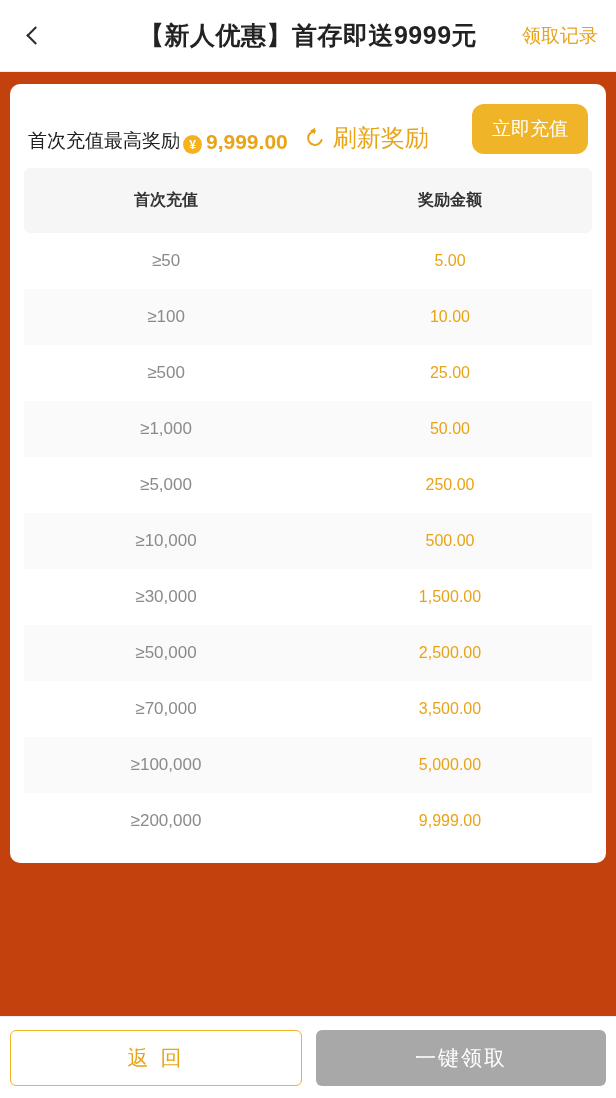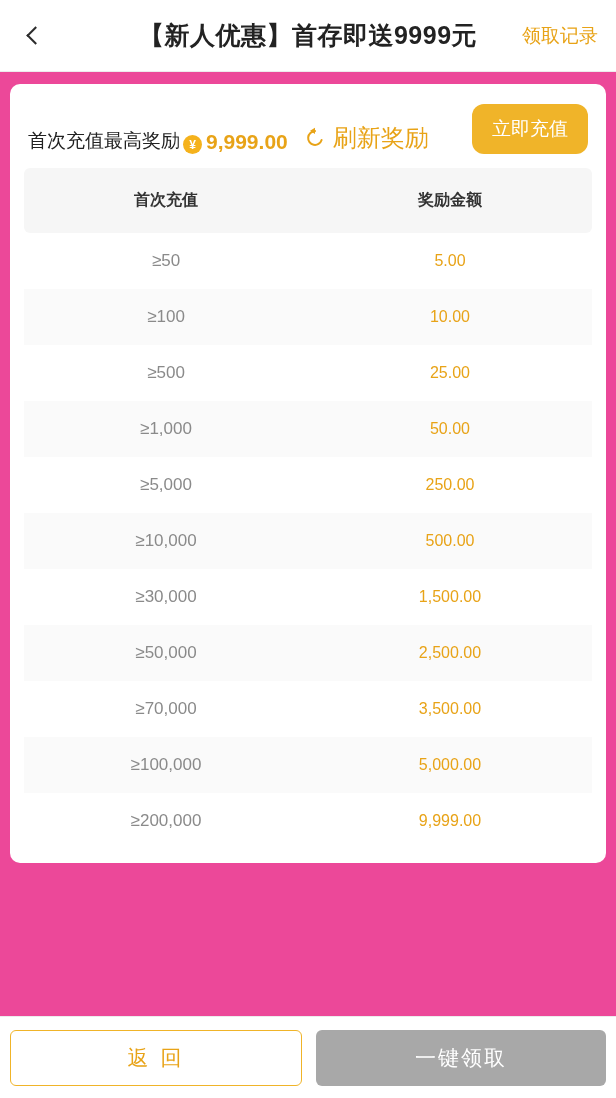--- a/index.html
+++ b/index.html
@@ -6,21 +6,21 @@
   html, body {
     margin: 0; padding: 0;
     width: 616px; height: 1098px;
     background: #ffffff;
     font-family: "Liberation Sans", "DejaVu Sans", sans-serif;
     overflow: hidden;
   }
   .screen {
     position: relative;
     width: 616px; height: 1098px;
-    background: #ec4899;
+    background: #c2410c;
     display: flex;
     flex-direction: column;
   }
 
   
   .header {
     flex: 0 0 auto;
     height: 72px;
     background: #ffffff;
     display: flex;

